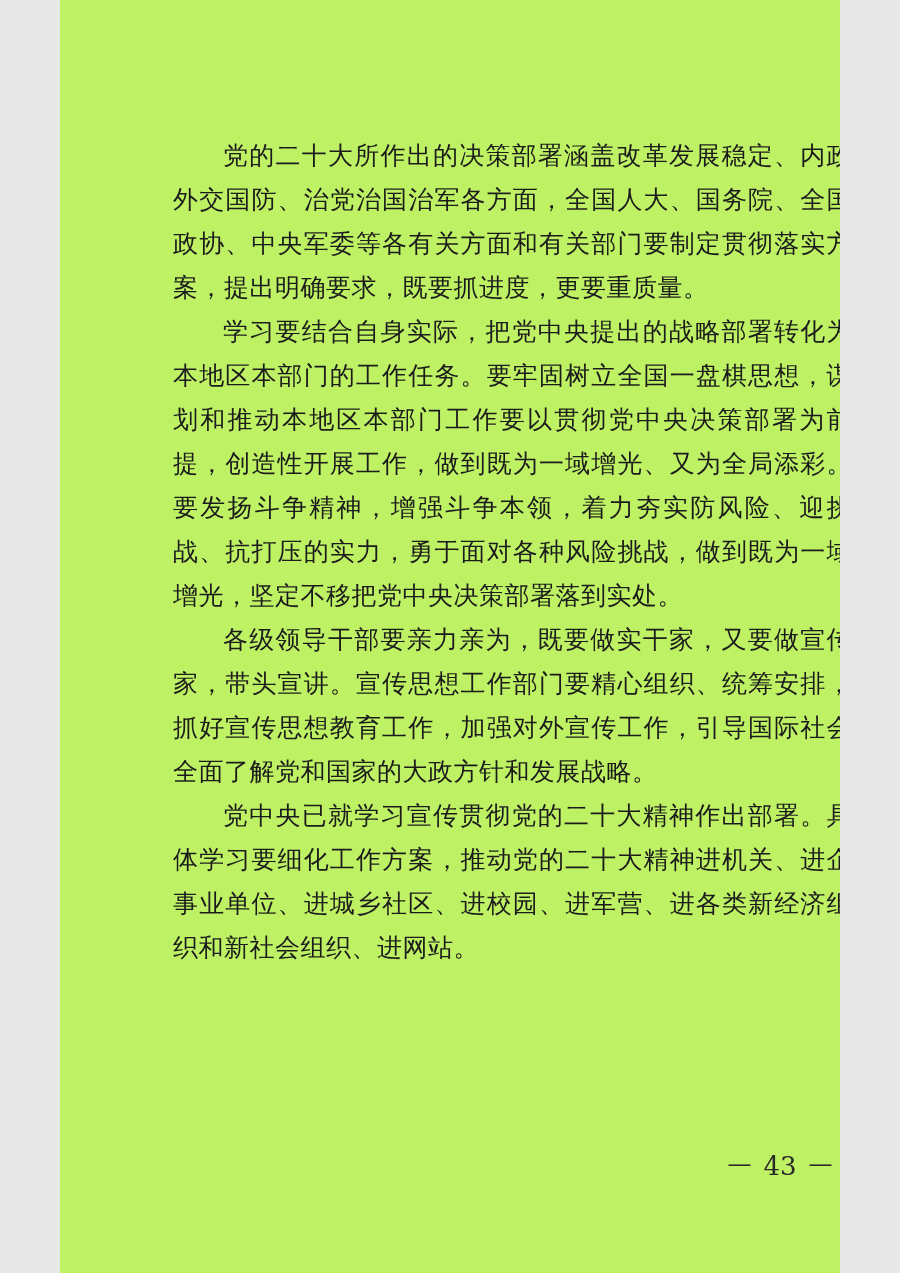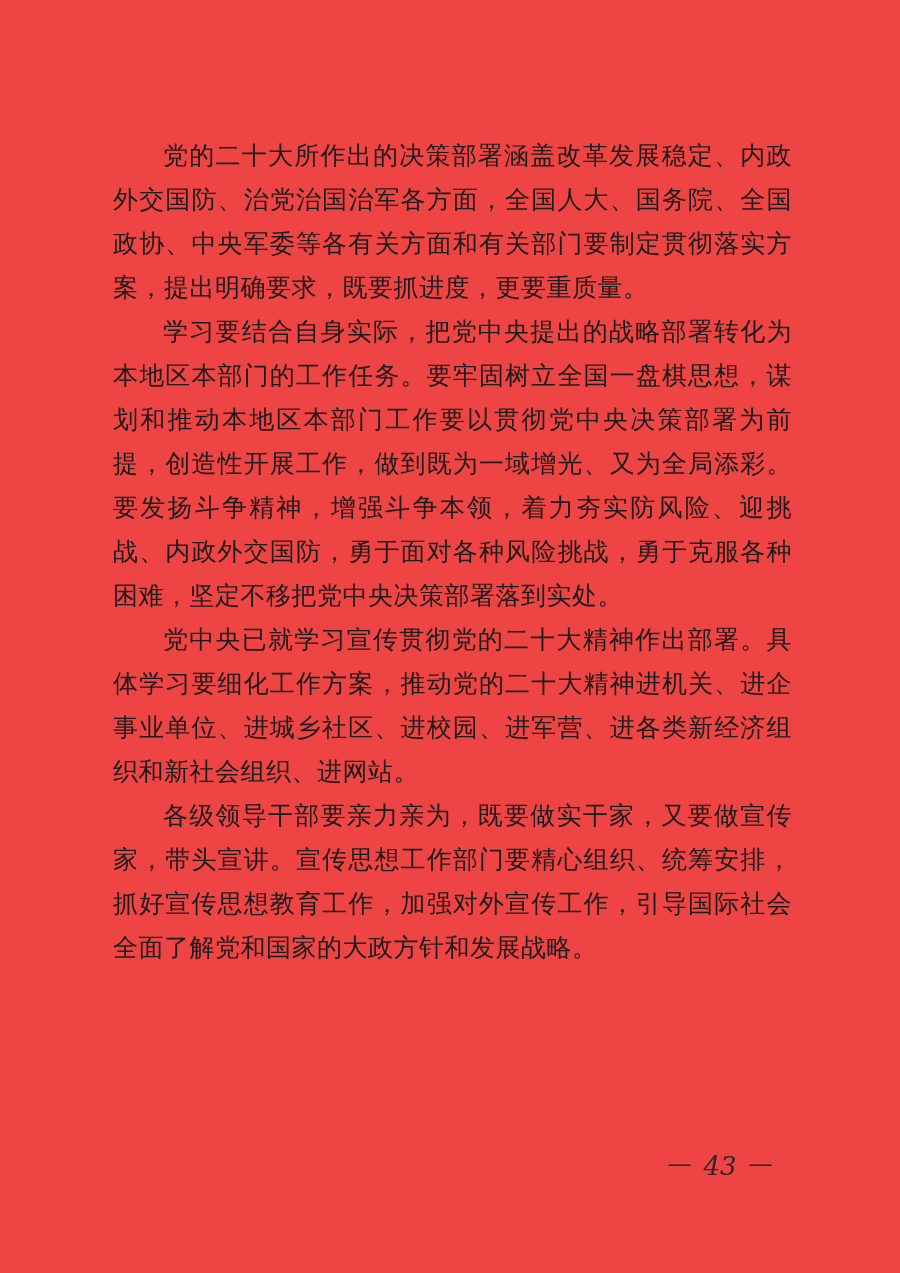--- a/index.html
+++ b/index.html
@@ -2,24 +2,24 @@
 <html><head>
 <meta charset="utf-8">
 <style>
   html, body {
     margin: 0;
     padding: 0;
     background: #e8e8e8;
   }
   .page {
     position: relative;
-    width: 900px;
+    width: 780px;
     height: 1273px;
     margin: 0 auto;
-    background: #ef4444;
+    background: #bef264;
     color: #1b1b1b;
     font-family: "DejaVu Serif", "Liberation Serif", serif;
     overflow: hidden;
   }
   .body-text {
     position: absolute;
     left: 113px;
     top: 134px;
     width: 679px;
     font-size: 25px;
@@ -47,32 +47,31 @@
     color: #2a2a2a;
   }
   .page-footer .dash {
     font-size: 24px;
     line-height: 1;
     transform: translateY(-2px);
   }
   .page-footer .page-num {
     font-size: 26px;
     line-height: 1;
-    font-style: italic;
   }
 </style>
 </head>
 <body>
 
 <div class="page">
   <main class="body-text">
     <p class="para">党的二十大所作出的决策部署涵盖改革发展稳定、内政外交国防、治党治国治军各方面，全国人大、国务院、全国政协、中央军委等各有关方面和有关部门要制定贯彻落实方案，提出明确要求，既要抓进度，更要重质量。</p>
-    <p class="para">学习要结合自身实际，把党中央提出的战略部署转化为本地区本部门的工作任务。要牢固树立全国一盘棋思想，谋划和推动本地区本部门工作要以贯彻党中央决策部署为前提，创造性开展工作，做到既为一域增光、又为全局添彩。要发扬斗争精神，增强斗争本领，着力夯实防风险、迎挑战、内政外交国防，勇于面对各种风险挑战，勇于克服各种困难，坚定不移把党中央决策部署落到实处。</p>
+    <p class="para">学习要结合自身实际，把党中央提出的战略部署转化为本地区本部门的工作任务。要牢固树立全国一盘棋思想，谋划和推动本地区本部门工作要以贯彻党中央决策部署为前提，创造性开展工作，做到既为一域增光、又为全局添彩。要发扬斗争精神，增强斗争本领，着力夯实防风险、迎挑战、抗打压的实力，勇于面对各种风险挑战，做到既为一域增光，坚定不移把党中央决策部署落到实处。</p>
+    <p class="para">各级领导干部要亲力亲为，既要做实干家，又要做宣传家，带头宣讲。宣传思想工作部门要精心组织、统筹安排，抓好宣传思想教育工作，加强对外宣传工作，引导国际社会全面了解党和国家的大政方针和发展战略。</p>
     <p class="para">党中央已就学习宣传贯彻党的二十大精神作出部署。具体学习要细化工作方案，推动党的二十大精神进机关、进企事业单位、进城乡社区、进校园、进军营、进各类新经济组织和新社会组织、进网站。</p>
-    <p class="para">各级领导干部要亲力亲为，既要做实干家，又要做宣传家，带头宣讲。宣传思想工作部门要精心组织、统筹安排，抓好宣传思想教育工作，加强对外宣传工作，引导国际社会全面了解党和国家的大政方针和发展战略。</p>
   </main>
 
   <footer class="page-footer">
     <span class="dash">—</span>
     <span class="page-num">43</span>
     <span class="dash">—</span>
   </footer>
 </div>
 
 </body></html>

